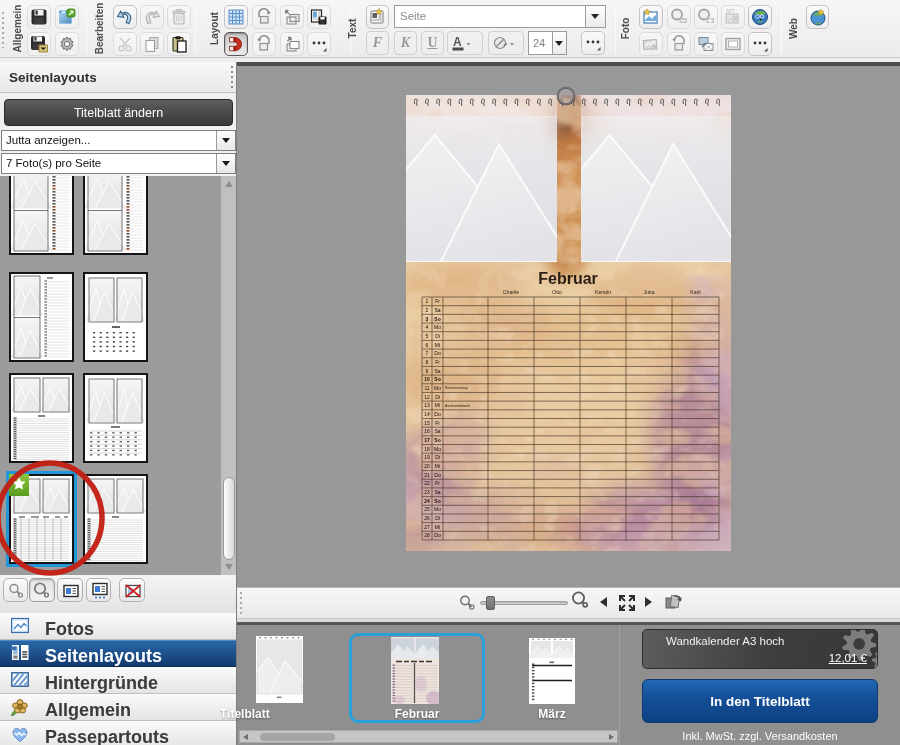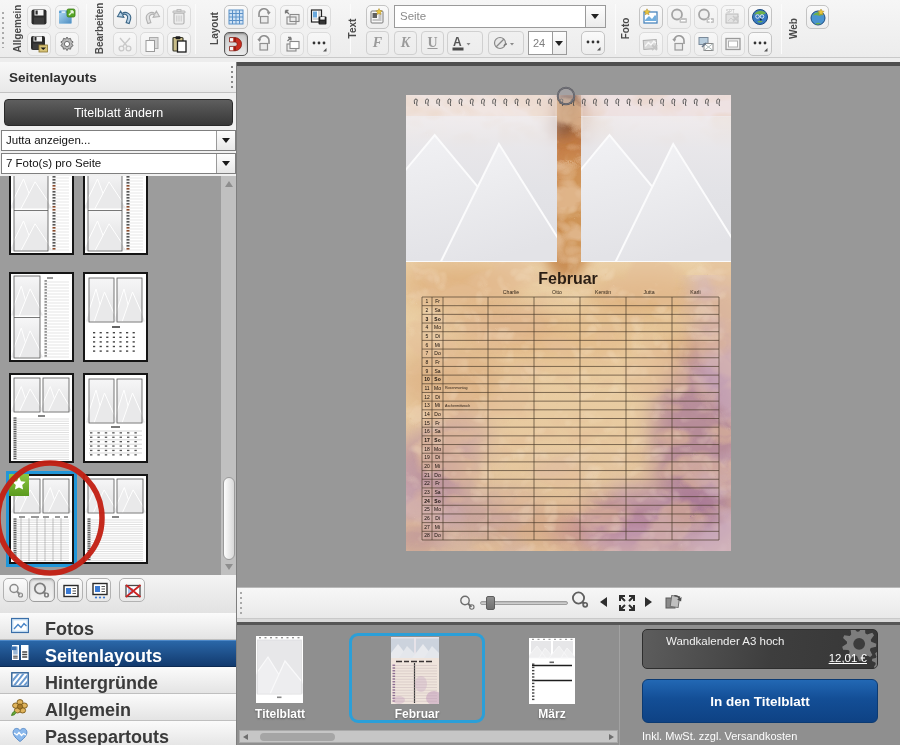--- a/index.html
+++ b/index.html
@@ -1379,31 +1379,31 @@
         <rect x="3" y="38.3" width="2.4" height="1.4"></rect>
         <rect x="3" y="41.5" width="2.4" height="1.4"></rect>
         <rect x="3" y="44.7" width="2.4" height="1.4"></rect>
         <rect x="3" y="47.900000000000006" width="2.4" height="1.4"></rect>
         <rect x="3" y="51.1" width="2.4" height="1.4"></rect>
         <rect x="3" y="54.3" width="2.4" height="1.4"></rect>
         <rect x="3" y="57.5" width="2.4" height="1.4"></rect>
         <rect x="3" y="60.7" width="2.4" height="1.4"></rect>
       </g>
 </svg></div>
-<div class="abs" style="left:220px;top:707px;width:120px;text-align:center;font-size:12px;color:#fff;font-weight:bold;text-shadow:0 1px 2px rgba(0,0,0,0.4)">Titelblatt</div>
+<div class="abs" style="left:220px;top:707px;width:120px;font-size:12px;color:#fff;font-weight:bold;text-shadow:0 1px 2px rgba(0,0,0,0.4)">Titelblatt</div>
 <div class="abs" style="left:357px;top:707px;width:120px;text-align:center;font-size:12px;color:#fff;font-weight:bold;text-shadow:0 1px 2px rgba(0,0,0,0.4)">Februar</div>
 <div class="abs" style="left:492px;top:707px;width:120px;text-align:center;font-size:12px;color:#fff;font-weight:bold;text-shadow:0 1px 2px rgba(0,0,0,0.4)">März</div>
 <div class="abs" style="left:239px;top:730px;width:379px;height:13px;background:#c6c6c6;border:1px solid #a9a9a9">
     <div style="position:absolute;left:3px;top:3px;width:0;height:0;border-top:3.5px solid transparent;border-bottom:3.5px solid transparent;border-right:5px solid #6e6e6e"></div>
     <div style="position:absolute;right:3px;top:3px;width:0;height:0;border-top:3.5px solid transparent;border-bottom:3.5px solid transparent;border-left:5px solid #6e6e6e"></div>
     <div style="position:absolute;left:20px;top:1.5px;width:75px;height:8px;background:#a5a5a5;border-radius:4px"></div>
   </div>
 <div class="abs" style="left:642px;top:629px;width:236px;height:40px;border-radius:5px;background:linear-gradient(100deg,#5d5d5d,#3e3e3e 55%,#373737);border:1px solid #2e2e2e;overflow:hidden">
     <svg width="60" height="44" viewBox="0 0 56 40" style="position:absolute;right:-10px;top:-6px">
       <path d="M46.0,18.0 L45.8,20.8 L40.8,21.9 L40.0,23.8 L42.3,28.3 L40.3,30.3 L35.8,28.0 L33.9,28.8 L32.8,33.8 L30.0,34.0 L28.0,29.3 L26.1,28.8 L22.0,31.9 L19.7,30.3 L21.2,25.4 L20.0,23.8 L15.0,23.5 L14.2,20.8 L18.5,18.0 L18.7,16.0 L15.0,12.5 L16.1,10.0 L21.2,10.6 L22.6,9.2 L22.0,4.1 L24.5,3.0 L28.0,6.7 L30.0,6.5 L32.8,2.2 L35.5,3.0 L35.7,8.0 L37.4,9.2 L42.3,7.7 L43.9,10.0 L40.8,14.1 L41.3,16.0 Z" fill="#858585" opacity="0.9"></path>
       <circle cx="30" cy="18" r="5.5" fill="#3c3c3c"></circle>
       <path d="M62.0,34.0 L61.8,36.0 L58.5,36.7 L57.8,37.9 L59.1,41.1 L57.6,42.3 L54.7,40.5 L53.4,40.9 L52.0,44.0 L50.0,43.8 L49.3,40.5 L48.1,39.8 L44.9,41.1 L43.7,39.6 L45.5,36.7 L45.1,35.4 L42.0,34.0 L42.2,32.0 L45.5,31.3 L46.2,30.1 L44.9,26.9 L46.4,25.7 L49.3,27.5 L50.6,27.1 L52.0,24.0 L54.0,24.2 L54.7,27.5 L55.9,28.2 L59.1,26.9 L60.3,28.4 L58.5,31.3 L58.9,32.6 Z" fill="#858585" opacity="0.9"></path>
       <circle cx="52" cy="34" r="3.5" fill="#3c3c3c"></circle>
     </svg>
     <div style="position:absolute;left:23px;top:5px;font-size:11.5px;color:#f0f0f0">Wandkalender A3 hoch</div>
     <div style="position:absolute;right:10px;bottom:4px;font-size:11.5px;color:#fff;text-decoration:underline">12,01 €</div>
   </div>
 <div class="abs" style="left:642px;top:679px;width:236px;height:44px;border-radius:6px;background:linear-gradient(#2268b4,#134e96 45%,#0e4284);border:1px solid #0b3a72;color:#fff;font-size:13.5px;font-weight:bold;text-align:center;line-height:43px">In den Titelblatt</div>
-<div class="abs" style="left:642px;top:730px;width:236px;font-size:11px;color:#fdfdfd;text-align:left">Inkl. MwSt. zzgl. Versandkosten</div>
+<div class="abs" style="left:642px;top:730px;width:236px;font-size:11px;color:#fdfdfd;text-align:center">Inkl. MwSt. zzgl. Versandkosten</div>
 </body></html>

